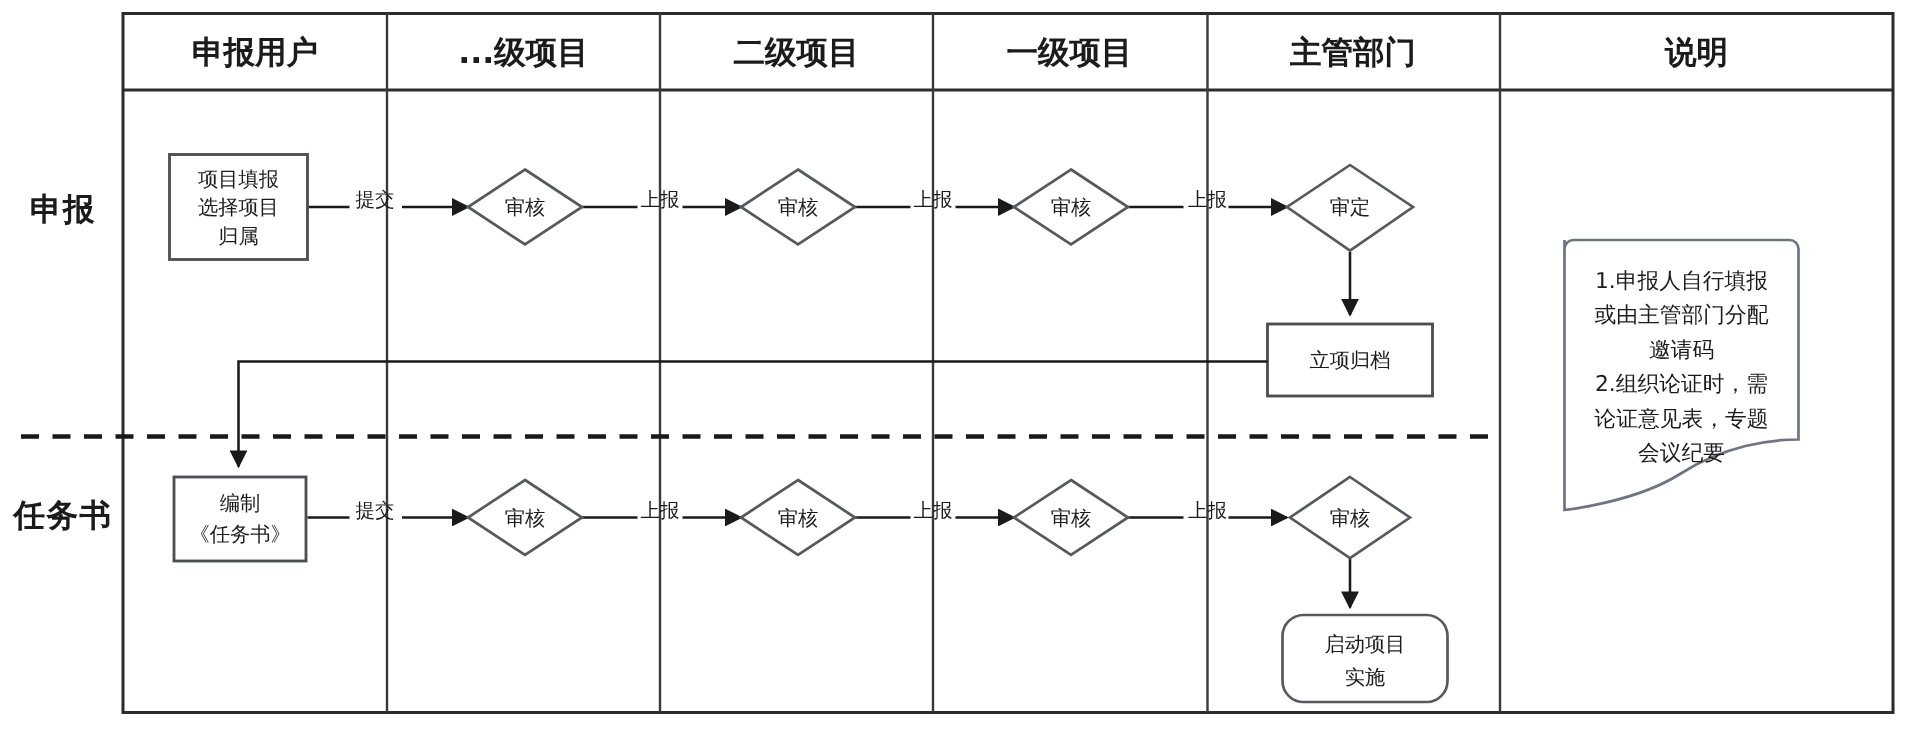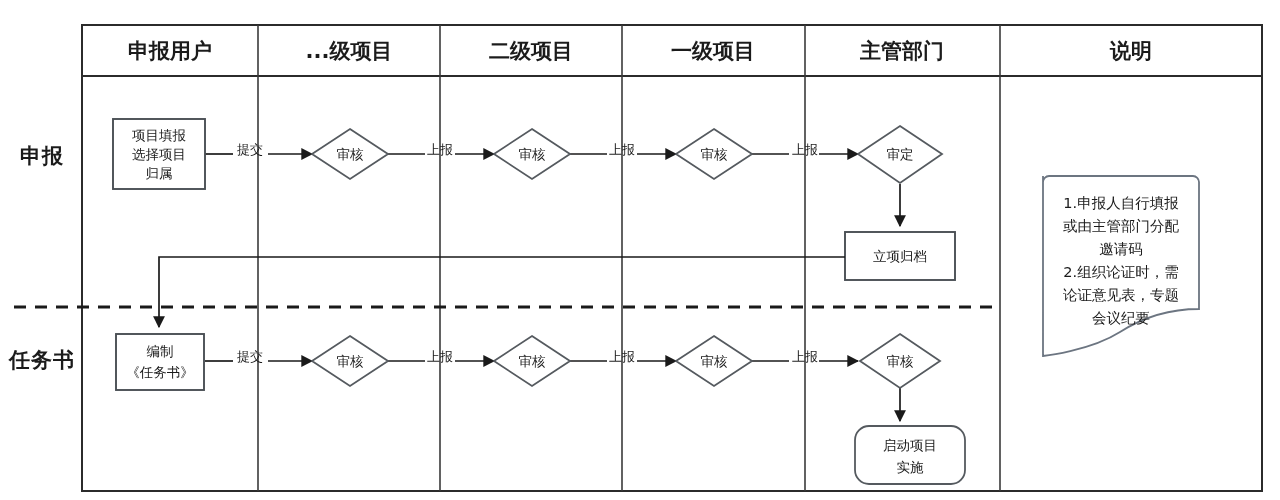--- a/index.html
+++ b/index.html
@@ -10,21 +10,21 @@
   body {
     width: 1280px;
     height: 500px;
     font-family: "DejaVu Sans", "Liberation Sans", sans-serif;
     color: #1a1a1a;
     overflow: hidden;
     position: relative;
   }
   #stage {
     position: absolute;
-    left: 0; top: 16px;
+    left: 0; top: 0;
     width: 1280px;
     height: 408px;
   }
   svg#flow {
     position: absolute;
     left: 0; top: 0;
     width: 1280px;
     height: 500px;
     display: block;
   }

